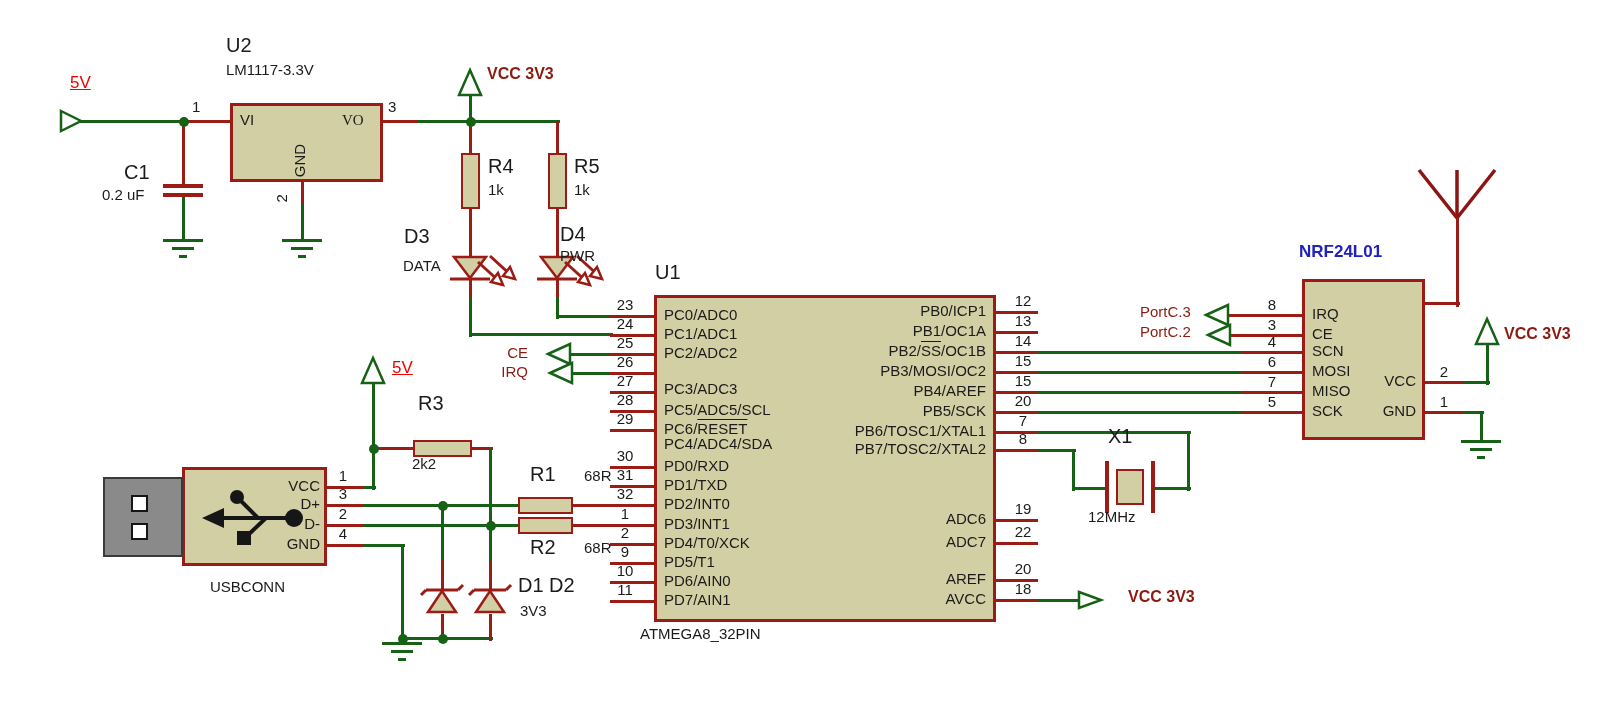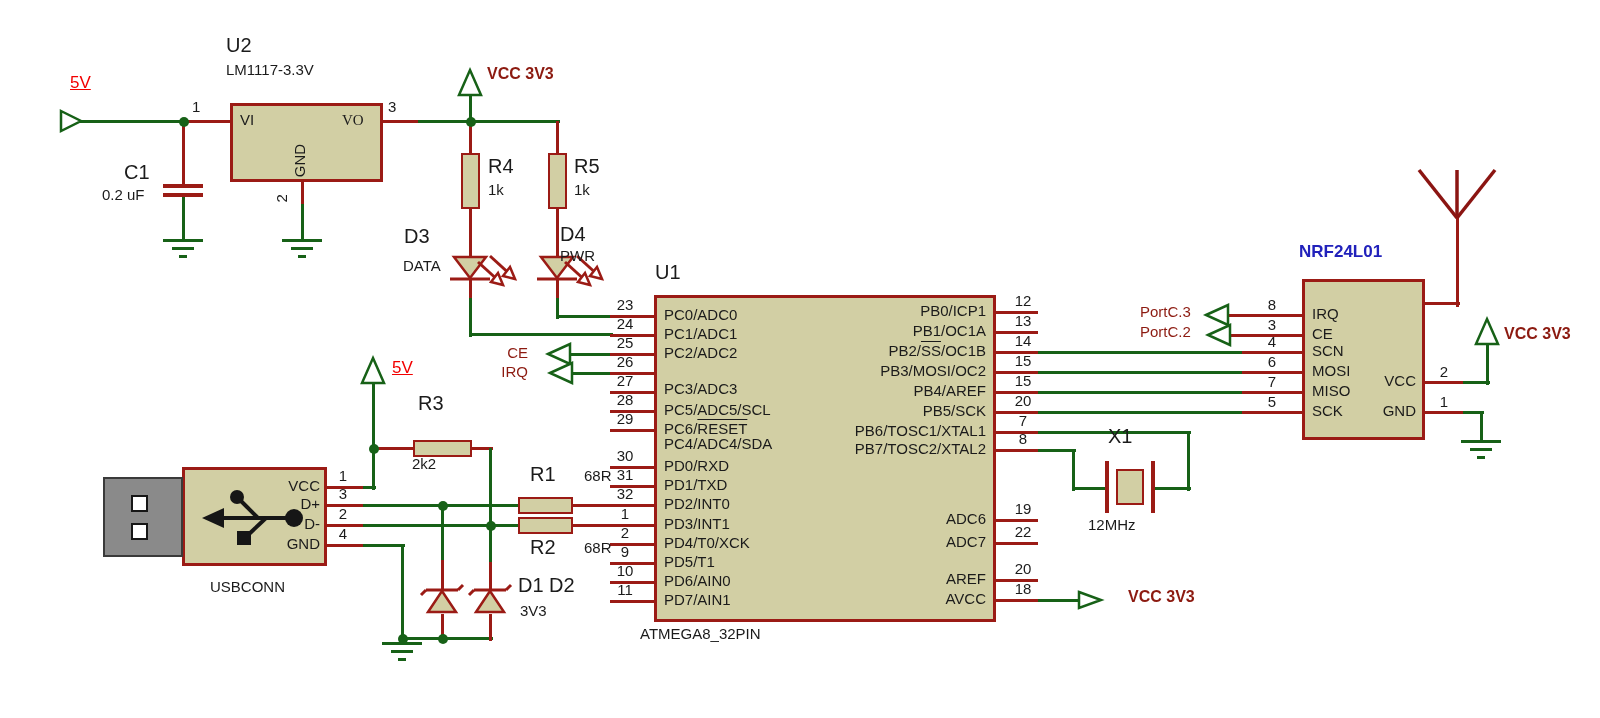--- a/index.html
+++ b/index.html
@@ -341,21 +341,21 @@
     <div class="lbl ref" style="left: 530px; top: 463px;">R1</div>
     <div class="lbl val" style="left: 584px; top: 468px;">68R</div>
     <div class="lbl ref" style="left: 530px; top: 536px;">R2</div>
     <div class="lbl val" style="left: 584px; top: 540px;">68R</div>
     <div class="lbl ref" style="left: 518px; top: 574px;">D1 D2</div>
     <div class="lbl val" style="left: 520px; top: 603px;">3V3</div>
     <div class="lbl val" style="left: 210px; top: 579px;">USBCONN</div>
     <div class="lbl ref" style="left: 655px; top: 261px;">U1</div>
     <div class="lbl val" style="left: 640px; top: 626px;">ATMEGA8_32PIN</div>
     <div class="lbl ref" style="left: 1108px; top: 425px;">X1</div>
-    <div class="lbl val" style="left: 1088px; top: 509px; margin-top: 8px;">12MHz</div>
+    <div class="lbl val" style="left: 1088px; top: 509px;">12MHz</div>
     <div class="lbl pwr" style="left: 1128px; top: 588px;">VCC 3V3</div>
     <div class="lbl blue" style="left: 1299px; top: 243px;">NRF24L01</div>
     <div class="lbl net" style="left: 1140px; top: 304px;">PortC.3</div>
     <div class="lbl net" style="left: 1140px; top: 324px;">PortC.2</div>
     <div class="lbl pwr" style="left: 1504px; top: 325px;">VCC 3V3</div>
     <div class="lbl pn rot" style="left: 276px; top: 145px; width: 48px;">GND</div>
     <div class="lbl num rot" style="left: 272px; top: 190px; width: 20px;">2</div>
   </div>
 
 </body></html>

